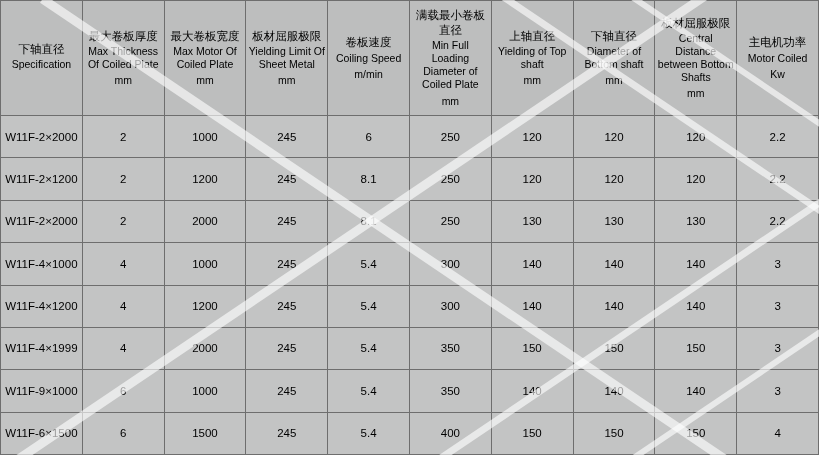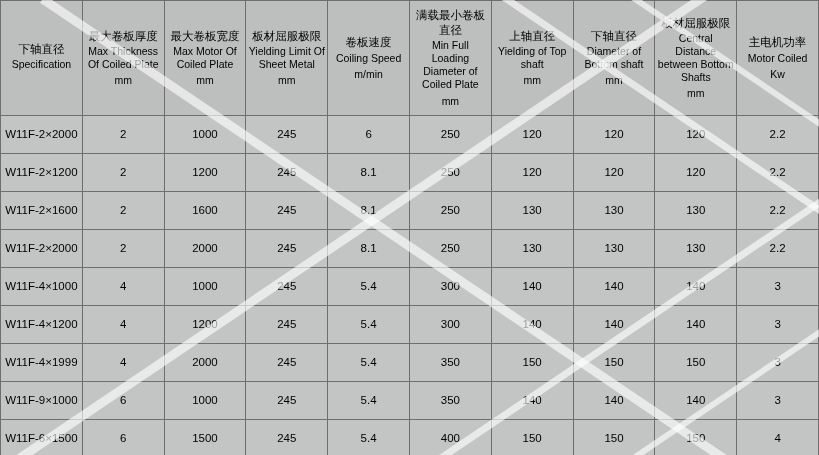--- a/index.html
+++ b/index.html
@@ -161,32 +161,20 @@
         <td>1200</td>
         <td>245</td>
         <td>8.1</td>
         <td>250</td>
         <td>120</td>
         <td>120</td>
         <td>120</td>
         <td>2.2</td>
       </tr>
       <tr>
-        <td class="spec-name">W11F-2×1600</td>
-        <td>2</td>
-        <td>1600</td>
-        <td>245</td>
-        <td>8.1</td>
-        <td>250</td>
-        <td>130</td>
-        <td>130</td>
-        <td>130</td>
-        <td>2.2</td>
-      </tr>
-      <tr>
         <td class="spec-name">W11F-2×2000</td>
         <td>2</td>
         <td>2000</td>
         <td>245</td>
         <td>8.1</td>
         <td>250</td>
         <td>130</td>
         <td>130</td>
         <td>130</td>
         <td>2.2</td>

